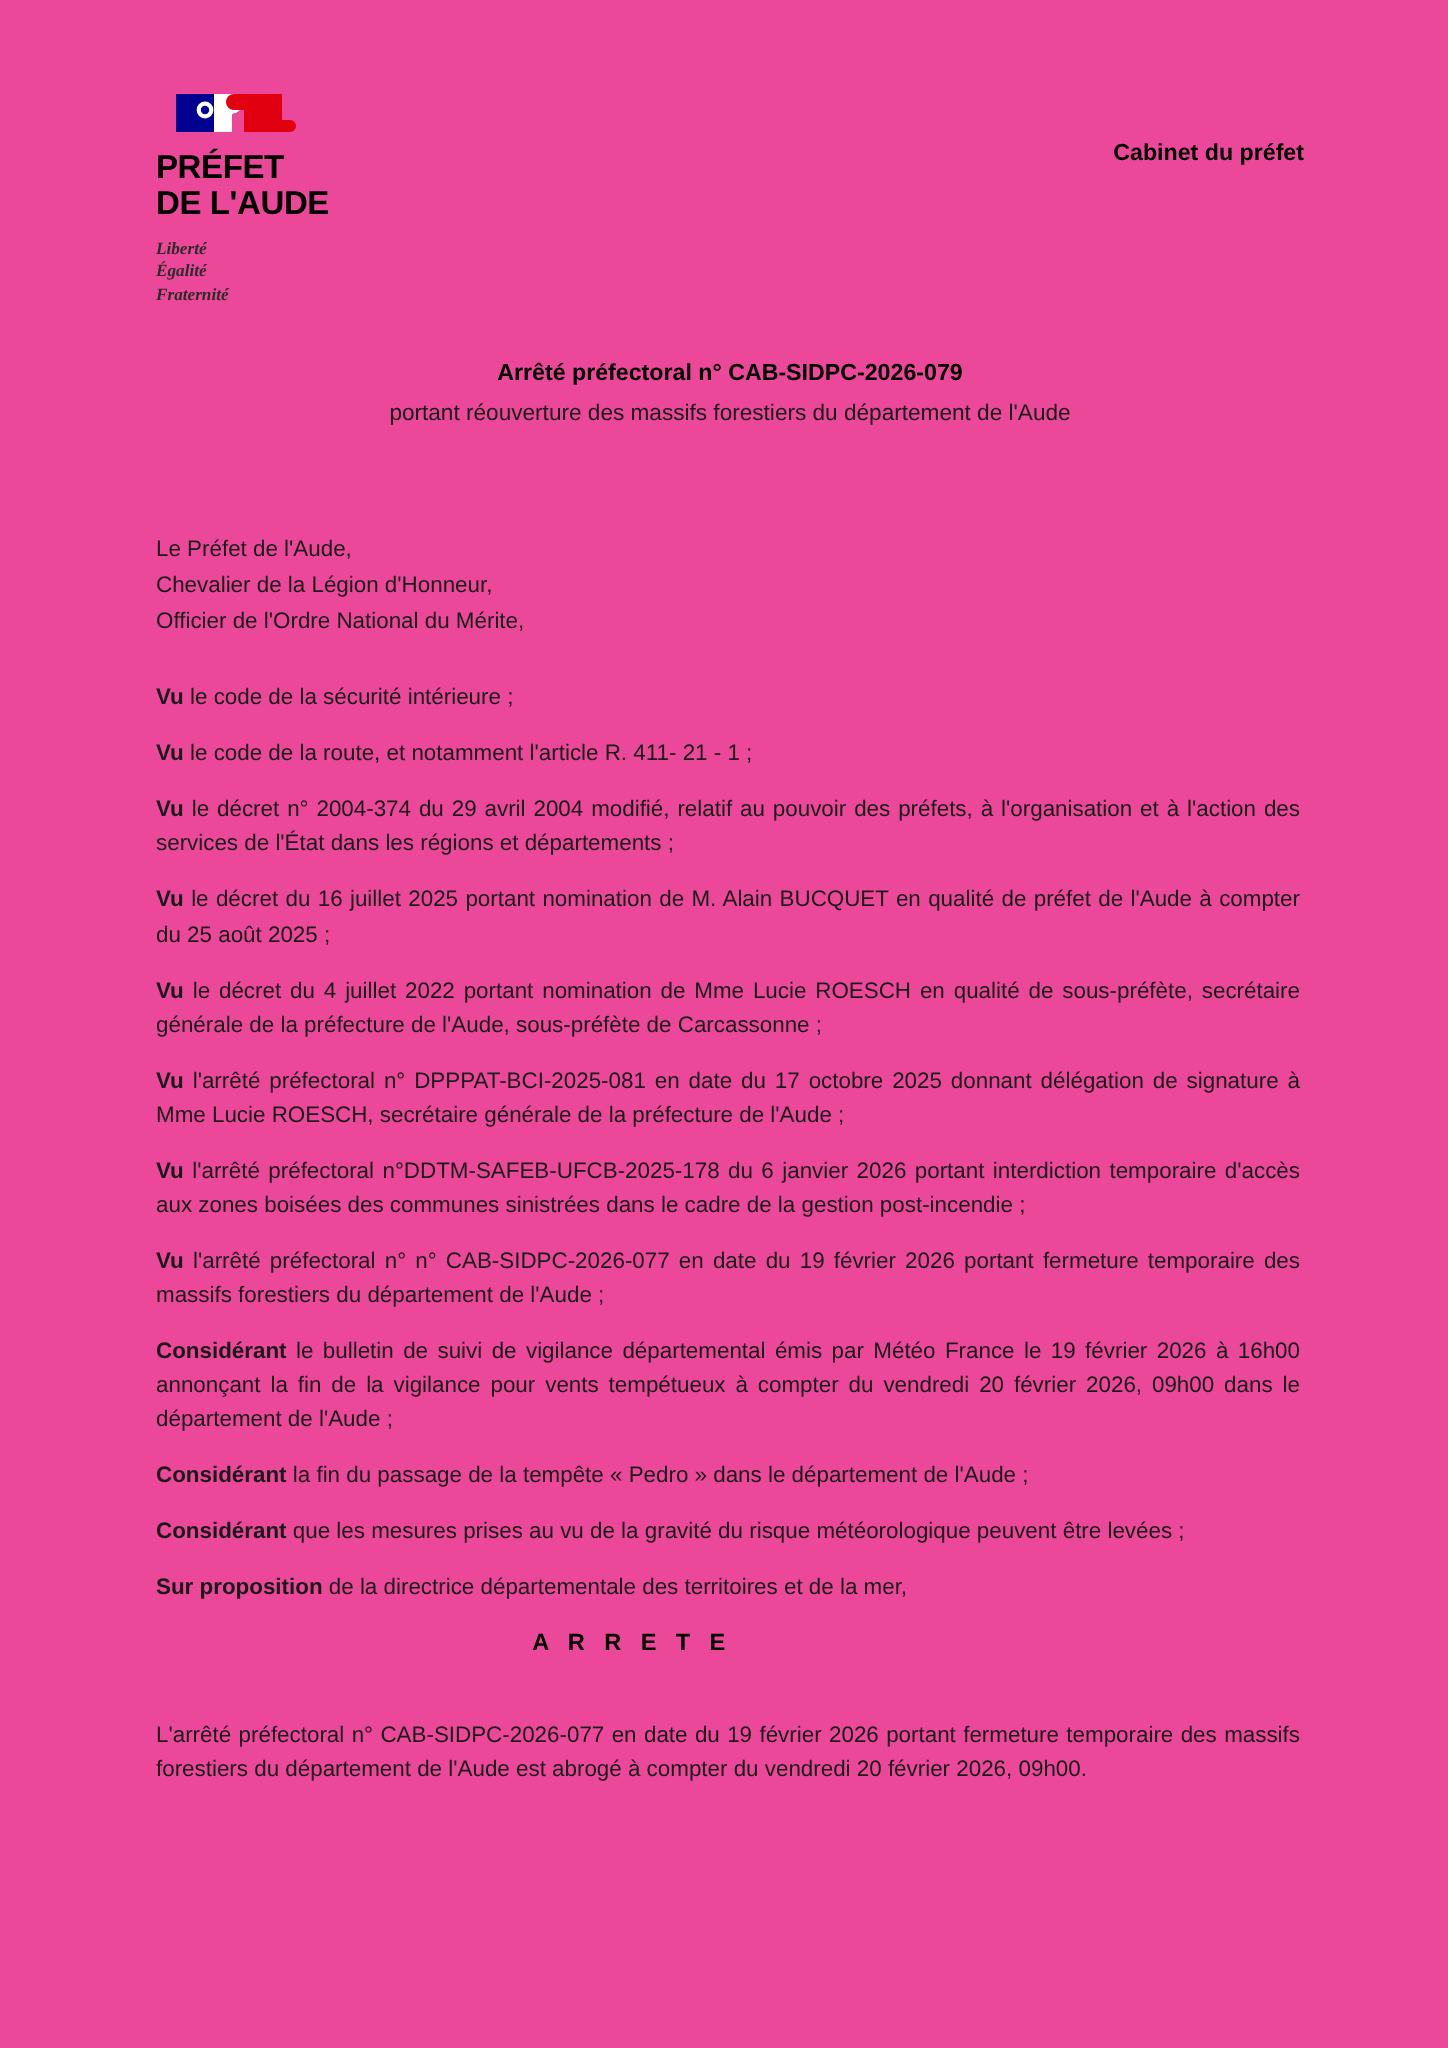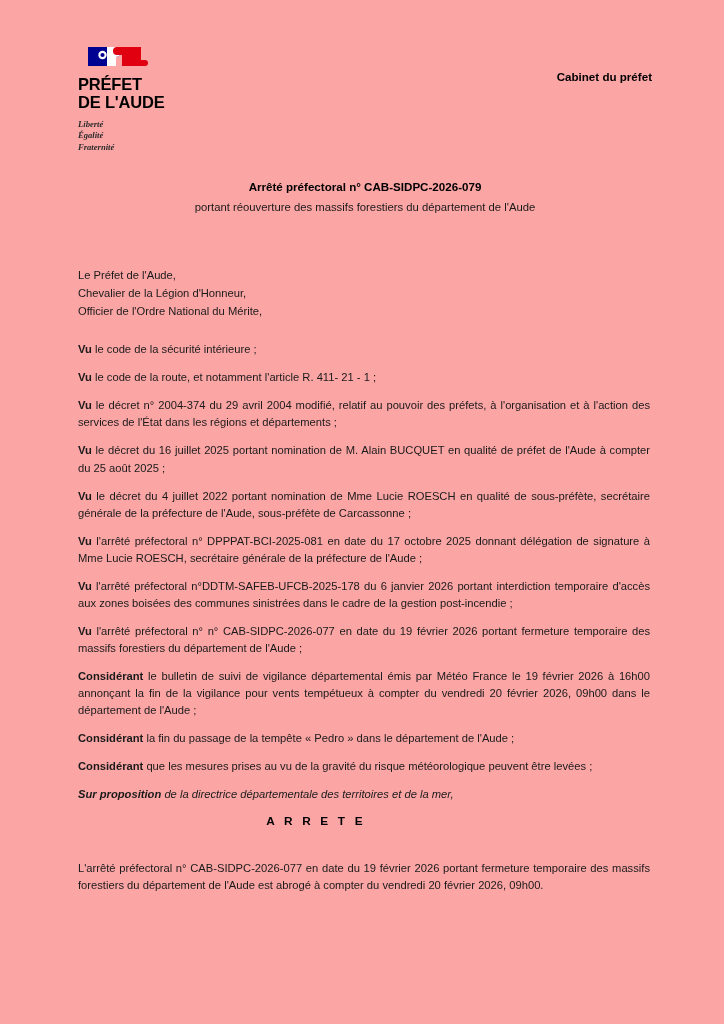--- a/index.html
+++ b/index.html
@@ -12,21 +12,21 @@
     height: 1024px;
     position: relative;
     font-family: "Liberation Sans", sans-serif;
     color: #1a1a1a;
     overflow: hidden;
   }
 
   .page {
     position: absolute;
     inset: 0;
-    background: #fca5a5;
+    background: #ec4899;
   }
 
   
   .header {
     position: absolute;
     top: 46px;
     left: 78px;
     right: 72px;
     display: flex;
     align-items: flex-start;
@@ -108,21 +108,21 @@
   }
   .addressee div { white-space: nowrap; }
 
   p.clause {
     margin: 0 0 11px 0;
     font-size: 11.2px;
     line-height: 1.52;
     text-align: justify;
     text-justify: inter-word;
   }
-  p.clause:last-child { margin-bottom: 0; font-style: italic; }
+  p.clause:last-child { margin-bottom: 0; }
 
   p.clause b { font-weight: 700; }
 
   .arrete {
     position: absolute;
     top: 814px;
     left: 0;
     width: 632px;
     text-align: center;
     font-size: 11.8px;

